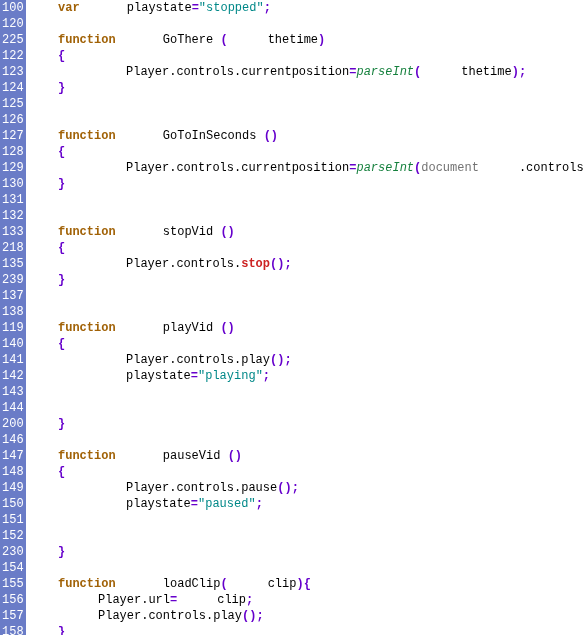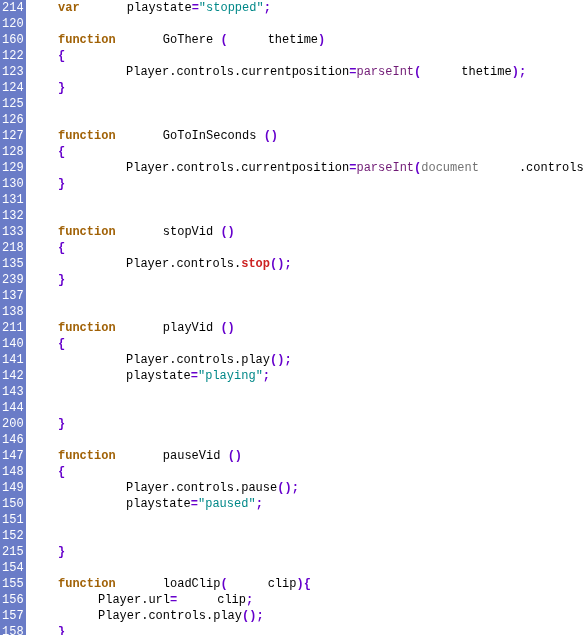--- a/index.html
+++ b/index.html
@@ -23,65 +23,65 @@
   .gutter div { height: 16px; }
   .code {
     padding-left: 4px;
     white-space: pre;
     flex: 1;
   }
   .line { height: 16px; display: block; }
   .tok-kw   { color: #a16207; font-weight: bold; }
   .tok-id   { color: #000000; padding-left: 40px; }
   .tok-str  { color: #008888; }
-  .tok-fn   { color: #701a75; }
+  .tok-fn   { color: #15803d; font-style: italic; }
   .tok-obj  { color: #737373; } 
   .tok-meth { color: #cc2222; font-weight: bold; } 
   .tok-pun  { color: #6600cc; font-weight: bold; }
   .indent1 { padding-left: 28px; display: inline-block; }
   .indent2 { padding-left: 56px; display: inline-block; }
 </style>
 </head>
 <body>
 
 <div class="gutter" id="gutter">
-    <div>214</div>
+    <div>100</div>
     <div>120</div>
-    <div>160</div>
+    <div>225</div>
     <div>122</div>
     <div>123</div>
     <div>124</div>
     <div>125</div>
     <div>126</div>
     <div>127</div>
     <div>128</div>
     <div>129</div>
     <div>130</div>
     <div>131</div>
     <div>132</div>
     <div>133</div>
     <div>218</div>
     <div>135</div>
     <div>239</div>
     <div>137</div>
     <div>138</div>
-    <div>211</div>
+    <div>119</div>
     <div>140</div>
     <div>141</div>
     <div>142</div>
     <div>143</div>
     <div>144</div>
     <div>200</div>
     <div>146</div>
     <div>147</div>
     <div>148</div>
     <div>149</div>
     <div>150</div>
     <div>151</div>
     <div>152</div>
-    <div>215</div>
+    <div>230</div>
     <div>154</div>
     <div>155</div>
     <div>156</div>
     <div>157</div>
     <div>158</div>
   </div>
 <div class="code" id="code"><span class="line"><span class="indent1"><span class="tok-kw">var </span><span class="tok-id">playstate</span><span class="tok-pun">=</span><span class="tok-str">"stopped"</span><span class="tok-pun">;</span></span></span><span class="line"><span></span></span><span class="line"><span class="indent1"><span class="tok-kw">function </span><span class="tok-id">GoThere </span><span class="tok-pun">(</span><span class="tok-id">thetime</span><span class="tok-pun">)</span></span></span><span class="line"><span class="indent1"><span class="tok-pun">{</span></span></span><span class="line"><span class="indent2"><span class="tok-id">Player.controls.currentposition</span><span class="tok-pun">=</span><span class="tok-fn">parseInt</span><span class="tok-pun">(</span><span class="tok-id">thetime</span><span class="tok-pun">)</span><span class="tok-pun">;</span></span></span><span class="line"><span class="indent1"><span class="tok-pun">}</span></span></span><span class="line"><span></span></span><span class="line"><span></span></span><span class="line"><span class="indent1"><span class="tok-kw">function </span><span class="tok-id">GoToInSeconds </span><span class="tok-pun">()</span></span></span><span class="line"><span class="indent1"><span class="tok-pun">{</span></span></span><span class="line"><span class="indent2"><span class="tok-id">Player.controls.currentposition</span><span class="tok-pun">=</span><span class="tok-fn">parseInt</span><span class="tok-pun">(</span><span class="tok-obj">document</span><span class="tok-id">.controls.goto.value</span><span class="tok-pun">)</span></span></span><span class="line"><span class="indent1"><span class="tok-pun">}</span></span></span><span class="line"><span></span></span><span class="line"><span></span></span><span class="line"><span class="indent1"><span class="tok-kw">function </span><span class="tok-id">stopVid </span><span class="tok-pun">()</span></span></span><span class="line"><span class="indent1"><span class="tok-pun">{</span></span></span><span class="line"><span class="indent2"><span class="tok-id">Player.controls.</span><span class="tok-meth">stop</span><span class="tok-pun">()</span><span class="tok-pun">;</span></span></span><span class="line"><span class="indent1"><span class="tok-pun">}</span></span></span><span class="line"><span></span></span><span class="line"><span></span></span><span class="line"><span class="indent1"><span class="tok-kw">function </span><span class="tok-id">playVid </span><span class="tok-pun">()</span></span></span><span class="line"><span class="indent1"><span class="tok-pun">{</span></span></span><span class="line"><span class="indent2"><span class="tok-id">Player.controls.play</span><span class="tok-pun">()</span><span class="tok-pun">;</span></span></span><span class="line"><span class="indent2"><span class="tok-id">playstate</span><span class="tok-pun">=</span><span class="tok-str">"playing"</span><span class="tok-pun">;</span></span></span><span class="line"><span></span></span><span class="line"><span></span></span><span class="line"><span class="indent1"><span class="tok-pun">}</span></span></span><span class="line"><span></span></span><span class="line"><span class="indent1"><span class="tok-kw">function </span><span class="tok-id">pauseVid </span><span class="tok-pun">()</span></span></span><span class="line"><span class="indent1"><span class="tok-pun">{</span></span></span><span class="line"><span class="indent2"><span class="tok-id">Player.controls.pause</span><span class="tok-pun">()</span><span class="tok-pun">;</span></span></span><span class="line"><span class="indent2"><span class="tok-id">playstate</span><span class="tok-pun">=</span><span class="tok-str">"paused"</span><span class="tok-pun">;</span></span></span><span class="line"><span></span></span><span class="line"><span></span></span><span class="line"><span class="indent1"><span class="tok-pun">}</span></span></span><span class="line"><span></span></span><span class="line"><span class="indent1"><span class="tok-kw">function </span><span class="tok-id">loadClip</span><span class="tok-pun">(</span><span class="tok-id">clip</span><span class="tok-pun">)</span><span class="tok-pun">{</span></span></span><span class="line"><span class="indent1"><span class="tok-id">Player.url</span><span class="tok-pun">=</span><span class="tok-id">clip</span><span class="tok-pun">;</span></span></span><span class="line"><span class="indent1"><span class="tok-id">Player.controls.play</span><span class="tok-pun">()</span><span class="tok-pun">;</span></span></span><span class="line"><span class="indent1"><span class="tok-pun">}</span></span></span></div>
 
 </body></html>

